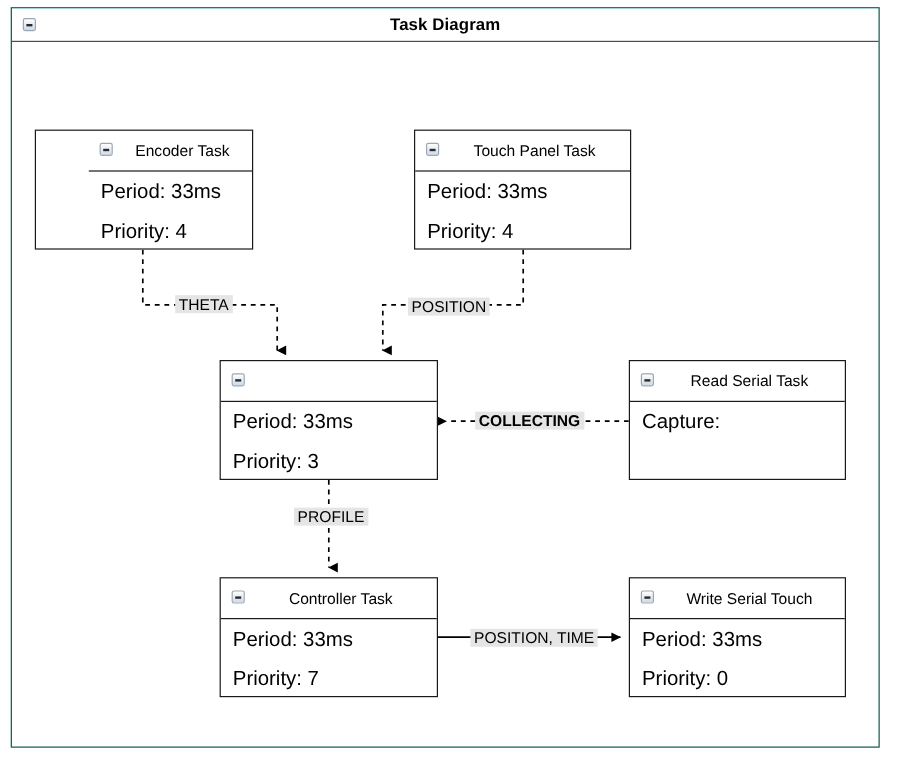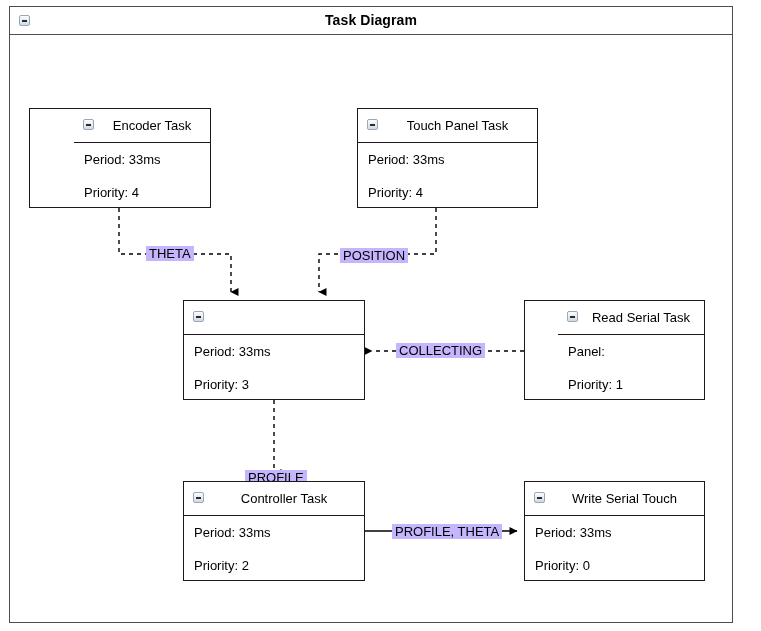--- a/index.html
+++ b/index.html
@@ -112,42 +112,42 @@
     right: 4px;
     top: 8px;
     text-align: center;
     font-size: 13px;
     line-height: 17px;
     white-space: nowrap;
   }
   .node-row {
     position: relative;
     height: 33px;
-    font-size: 13px;
+    font-size: 17px;
     line-height: 33px;
     padding-left: 10px;
     white-space: nowrap;
     box-sizing: border-box;
   }
 
   
   #edges {
     position: absolute;
     left: 0;
     top: 0;
     width: 761px;
     height: 631px;
     z-index: 2;
     pointer-events: none;
   }
   .edge-label {
     position: absolute;
     font-size: 13px;
     line-height: 15px;
-    background: #c4b5fd;
+    background: #e5e5e5;
     padding: 0 3px;
     white-space: nowrap;
     z-index: 4;
   }
 </style>
 </head>
 <body>
 
 <div id="canvas">
 
@@ -180,66 +180,65 @@
 
     <path d="M 524,351 L 372,351" fill="none" stroke="#000000" stroke-width="1.4" stroke-dasharray="4,4" marker-end="url(#arrow-left)"></path>
 
     <path d="M 274,400 L 274,473" fill="none" stroke="#000000" stroke-width="1.4" stroke-dasharray="4,4" marker-end="url(#arrow-down)"></path>
 
     <path d="M 365,531 L 517,531" fill="none" stroke="#000000" stroke-width="1.4" marker-end="url(#arrow-right)"></path>
   </svg>
 
   <div class="edge-label" style="left:146px; top:246px;">THETA</div>
   <div class="edge-label" style="left:340px; top:248px;">POSITION</div>
-  <div class="edge-label" style="left:396px; top:343px;">COLLECTING</div>
-  <div class="edge-label" style="left:245px; top:423px;margin-top:47px;">PROFILE</div>
-  <div class="edge-label" style="left:392px; top:524px;">PROFILE, THETA</div>
+  <div class="edge-label" style="left:396px; top:343px;font-weight:bold;">COLLECTING</div>
+  <div class="edge-label" style="left:245px; top:423px;">PROFILE</div>
+  <div class="edge-label" style="left:392px; top:524px;">POSITION, TIME</div>
 
   <div class="node" style="left:29px; top:108px; width:182px; height:100px;padding-left:44px;">
     <div class="node-header">
       <span class="collapse-icon"></span>
       <div class="node-title">Encoder Task</div>
     </div>
     <div class="node-row">Period: 33ms</div>
     <div class="node-row">Priority: 4</div>
   </div>
 
-  <div class="node" style="left:345px; top:108px; width:181px; height:100px;margin-left:12px;">
+  <div class="node" style="left:345px; top:108px; width:181px; height:100px;">
     <div class="node-header">
       <span class="collapse-icon"></span>
       <div class="node-title">Touch Panel Task</div>
     </div>
     <div class="node-row">Period: 33ms</div>
     <div class="node-row">Priority: 4</div>
   </div>
 
   <div class="node" style="left:183px; top:300px; width:182px; height:100px;">
     <div class="node-header">
       <span class="collapse-icon"></span>
     </div>
     <div class="node-row">Period: 33ms</div>
     <div class="node-row">Priority: 3</div>
   </div>
 
-  <div class="node" style="left:524px; top:300px; width:181px; height:100px;padding-left:33px;">
+  <div class="node" style="left:524px; top:300px; width:181px; height:100px;">
     <div class="node-header">
       <span class="collapse-icon"></span>
       <div class="node-title">Read Serial Task</div>
     </div>
-    <div class="node-row">Panel:</div>
-    <div class="node-row">Priority: 1</div>
+    <div class="node-row">Capture:</div>
   </div>
 
   <div class="node" style="left:183px; top:481px; width:182px; height:100px;">
     <div class="node-header">
       <span class="collapse-icon"></span>
       <div class="node-title">Controller Task</div>
     </div>
     <div class="node-row">Period: 33ms</div>
-    <div class="node-row">Priority: 2</div>
+    <div class="node-row">Priority: 7</div>
   </div>
 
   <div class="node" style="left:524px; top:481px; width:181px; height:100px;">
     <div class="node-header">
       <span class="collapse-icon"></span>
       <div class="node-title">Write Serial Touch</div>
     </div>
     <div class="node-row">Period: 33ms</div>
     <div class="node-row">Priority: 0</div>
   </div>

